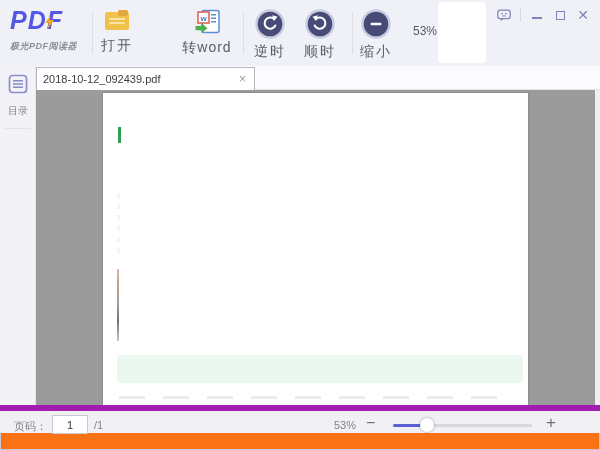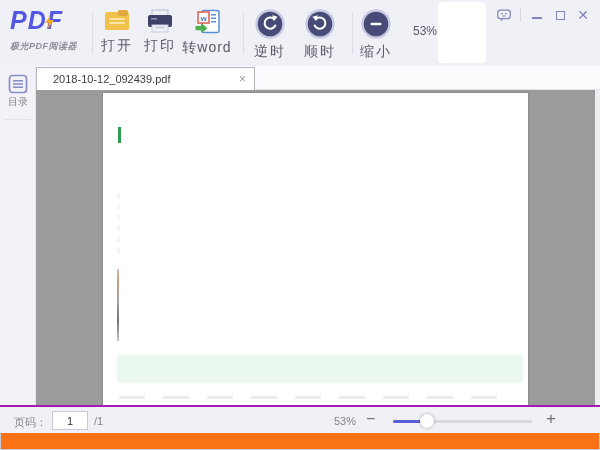--- a/index.html
+++ b/index.html
@@ -29,48 +29,48 @@
   .wc-min{width:10px;height:2px;background:#8084b8;margin-top:6px;}
   .wc-max{width:9px;height:9px;border:1.6px solid #8084b8;}
   .wc-close{font-size:14px;font-weight:bold;line-height:14px;}
   .wc-div{width:1px;height:14px;background:#d7d7e2;}
 
   
   .tabbar{position:absolute;left:36px;top:66px;width:564px;height:24px;background:#fbfbfd;
           border-bottom:1px solid #e2e2ea;}
   .tab{position:absolute;left:0;top:1px;width:219px;height:23px;background:#ffffff;
        border:1px solid #b6b6bf;border-bottom:none;display:flex;align-items:center;}
-  .tab-title{font-size:11px;color:#3c3c44;padding-left:16px;flex:1;white-space:nowrap;overflow:hidden;}
+  .tab-title{font-size:11px;color:#3c3c44;padding-left:6px;flex:1;white-space:nowrap;overflow:hidden;}
   .tab-close{font-size:12px;color:#9a9aa4;padding:0 8px;cursor:default;}
 
   
   .sidebar{position:absolute;left:0;top:66px;width:36px;height:356px;background:#f3f3f7;
            border-right:1px solid #e6e6ee;}
   .toc-btn{width:36px;padding-top:8px;text-align:center;}
   .toc-btn svg{display:block;margin:0 auto;}
-  .toc-label{font-size:10px;color:#82828c;margin-top:1px;}
+  .toc-label{font-size:10px;color:#82828c;margin-top:10px;}
   .side-div{width:26px;height:1px;background:#e2e2ea;margin:10px auto 0;}
 
   
   .viewport{position:absolute;left:36px;top:90px;width:564px;height:332px;background:#9b9b9b;}
   .scroll-track{position:absolute;right:0;top:0;width:5px;height:100%;background:#efeff2;}
   .page{position:absolute;left:67px;top:3px;width:425px;height:326px;background:#ffffff;
         box-shadow:0 0 2px rgba(0,0,0,.25);}
   .green-bar{position:absolute;left:15px;top:34px;width:3px;height:16px;background:#2f9e50;}
   .faint-smudge{position:absolute;left:14px;top:100px;width:3px;height:62px;opacity:.5;
         background:repeating-linear-gradient(180deg,#e8e8e6 0 5px,transparent 5px 11px);}
   .left-marks{position:absolute;left:14px;top:176px;width:2px;height:72px;opacity:.8;
         background:linear-gradient(180deg,#d8a58e 0%,#b9836a 22%,#8c8c8c 45%,#4f4f4f 72%,#b9b9b9 100%);}
   .green-band{position:absolute;left:14px;top:262px;width:406px;height:28px;background:#eaf8ef;border-radius:2px;}
   .bottom-dashes{position:absolute;left:16px;top:303px;width:394px;height:3px;opacity:.55;
         background:repeating-linear-gradient(90deg,#dcdcda 0 26px,transparent 26px 44px);}
 
   
   .statusbar{position:absolute;left:0;top:405px;width:600px;height:28px;background:#f1f1f5;
-             border-top:2px solid #a21caf;}
+             border-top:6px solid #a21caf;}
   .sb-page-label{position:absolute;left:14px;top:8px;font-size:11px;color:#82828c;}
   .sb-page-input{position:absolute;left:52px;top:4px;width:36px;height:19px;border:1px solid #c9c9d2;
              background:#ffffff;font-size:11px;color:#333;text-align:center;padding:0;}
   .sb-page-total{position:absolute;left:94px;top:8px;font-size:11px;color:#82828c;}
   .sb-zoom{position:absolute;left:334px;top:8px;font-size:11px;color:#82828c;}
   .sb-minus{position:absolute;left:366px;top:3px;font-size:16px;color:#6e6e78;}
   .sb-plus{position:absolute;left:546px;top:2px;font-size:17px;color:#6e6e78;}
   .slider{position:absolute;left:393px;top:8px;width:139px;height:12px;}
   .slider-track{position:absolute;left:0;top:5px;width:139px;height:3px;border-radius:2px;background:#d8d8de;}
   .slider-fill{position:absolute;left:0;top:5px;width:34px;height:3px;border-radius:2px;background:#5b5fd6;}
@@ -93,30 +93,20 @@
     <div class="tbtn" style="left:89px">
       <svg width="28" height="24" viewBox="0 0 28 24">
         <rect x="2" y="3" width="24" height="18" rx="2" fill="#f0c24b"></rect>
         <rect x="15" y="1" width="10" height="6" rx="1.5" fill="#e2a83b"></rect>
         <rect x="6" y="9" width="16" height="2" rx="1" fill="#f8e5a6"></rect>
         <rect x="6" y="13" width="16" height="2" rx="1" fill="#f8e5a6"></rect>
       </svg>
       <div class="tlabel">打开</div>
     </div>
 
-    <div class="tbtn" style="left:132px">
-      <svg width="28" height="24" viewBox="0 0 28 24">
-        <rect x="6" y="1" width="16" height="8" fill="#eceef6" stroke="#b9bdd6" stroke-width="1"></rect>
-        <rect x="2" y="6" width="24" height="12" rx="2" fill="#3d4166"></rect>
-        <rect x="5" y="9" width="6" height="1.6" fill="#9094ba"></rect>
-        <rect x="6" y="16" width="16" height="7" fill="#f2f3f9" stroke="#c6c9dd" stroke-width="1"></rect>
-        <rect x="9" y="18" width="10" height="1.3" fill="#c2c5d8"></rect>
-      </svg>
-      <div class="tlabel">打印</div>
-    </div>
 
     <div class="tbtn" style="left:179px">
       <svg width="28" height="26" viewBox="0 0 28 26">
         <rect x="9" y="1.5" width="17" height="22" rx="2" fill="#ffffff" stroke="#5b8ed6" stroke-width="1.5"></rect>
         <rect x="18" y="5" width="5" height="1.5" fill="#5b8ed6"></rect>
         <rect x="18" y="8.5" width="5" height="1.5" fill="#5b8ed6"></rect>
         <rect x="18" y="12" width="5" height="1.5" fill="#5b8ed6"></rect>
         <rect x="5" y="3" width="11" height="11" fill="#ffffff" stroke="#e05a4e" stroke-width="1.5"></rect>
         <text x="10.5" y="12" font-size="8" font-weight="bold" fill="#4a7fc4" text-anchor="middle">w</text>
         <path d="M2 17 h7 v-3.5 l7 6 -7 6 v-3.5 h-7 z" fill="#4caf50" transform="scale(0.85) translate(1,3)"></path>

